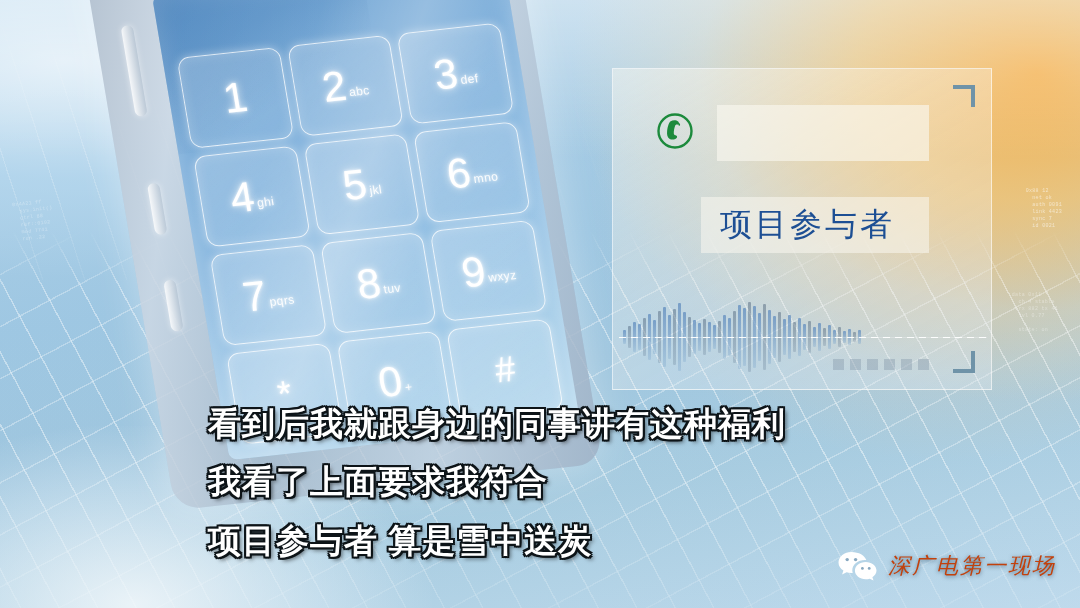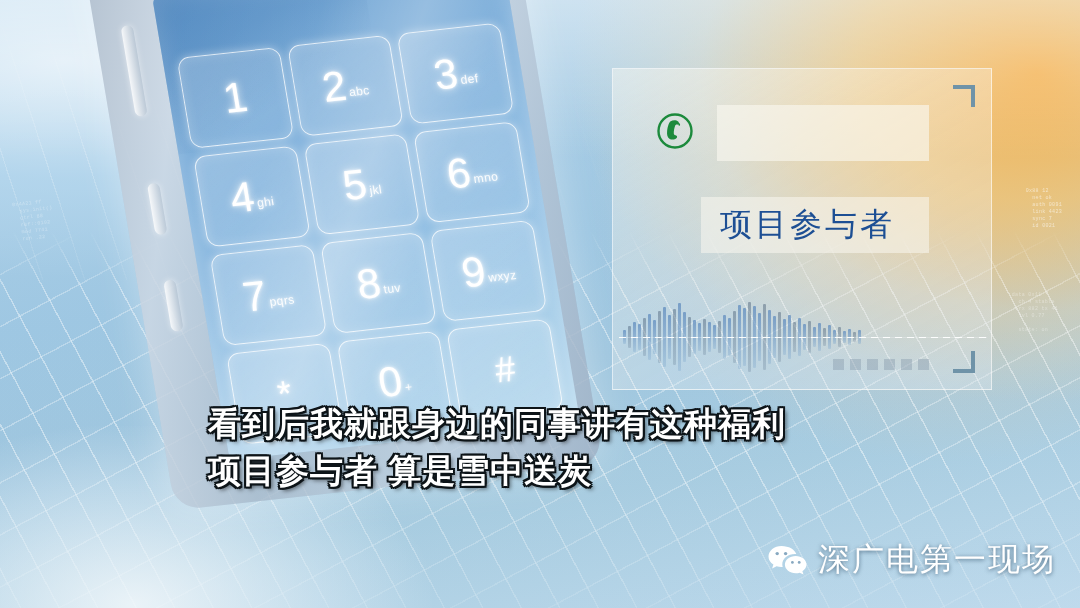--- a/index.html
+++ b/index.html
@@ -164,42 +164,43 @@
   .bars { position:absolute; inset:0; display:flex; align-items:center; gap:2px; padding:0 4px; }
   .bar { width:3px; background:linear-gradient(180deg, rgba(96,140,190,.75), rgba(130,170,205,.35)); border-radius:1px; }
   .bar.dark { background:linear-gradient(180deg, rgba(70,92,116,.45), rgba(90,115,140,.25)); }
   .sq-row { position:absolute; left:214px; top:66px; display:flex; gap:6px; }
   .sq { width:11px; height:11px; background:rgba(120,140,160,.35); }
 
   
   .subs {
     position:absolute; left:0; top:404px; width:840px;
     padding-left:208px;
-    display:flex; flex-direction:column; gap:7px;
+    display:flex; flex-direction:column; gap:18px;
   }
   .sub-line {
     font-size:33px; font-weight:bold; color:#ffffff; line-height:1.22;
     letter-spacing:1px; white-space:nowrap;
     font-family:"Liberation Sans", sans-serif;
     text-shadow:
       -2px -2px 0 #0d1418, 2px -2px 0 #0d1418, -2px 2px 0 #0d1418, 2px 2px 0 #0d1418,
       0 -2px 0 #0d1418, 0 2px 0 #0d1418, -2px 0 0 #0d1418, 2px 0 0 #0d1418,
       3px 3px 4px rgba(0,0,0,.6);
   }
 
   
   .watermark {
     position:absolute; right:24px; bottom:26px;
     display:flex; align-items:center; gap:10px;
   }
   .wx-logo { width:42px; height:32px; position:relative; flex:0 0 42px; }
   .wm-text {
-    font-size:32px; color:#ffffff; letter-spacing:2px; font-weight:400;
+    font-size:22px; color:#c2410c; letter-spacing:2px; font-weight:400;
     font-family:"Liberation Sans", sans-serif;
     text-shadow:0 1px 4px rgba(40,70,95,.75);
+    font-style:italic;
   }
 </style>
 </head>
 <body>
 
 <div id="stage">
 
   <div class="bg-base"></div>
   <div class="bg-haze-top"></div>
   <div class="grid-upper"></div>
@@ -386,20 +387,21 @@
         <span class="sq"></span>
         <span class="sq"></span>
         <span class="sq"></span>
         <span class="sq"></span>
       </div>
     </div>
   </div>
 
   <div class="subs">
     <div class="sub-line">看到后我就跟身边的同事讲有这种福利</div>
+    <div class="sub-line">我看了上面要求我符合</div>
     <div class="sub-line">项目参与者 算是雪中送炭</div>
   </div>
 
   <div class="watermark">
     <span class="wx-logo">
       <svg width="42" height="32" viewBox="0 0 42 32" aria-hidden="true">
         <path d="M15.5 2C8.3 2 2.5 6.7 2.5 12.5c0 3.3 1.9 6.2 4.9 8.1l-1.3 4 4.5-2.3c1.5 0.4 3.1 0.7 4.9 0.7 0.4 0 0.8 0 1.2-0.1-0.3-0.9-0.4-1.8-0.4-2.7 0-5.7 5.6-10.3 12.6-10.3 0.5 0 1 0 1.4 0.1C28.9 5.6 22.8 2 15.5 2z" fill="#ffffff"></path>
         <circle cx="11.2" cy="9.6" r="1.7" fill="#87a8c0"></circle>
         <circle cx="19.6" cy="9.6" r="1.7" fill="#87a8c0"></circle>
         <path d="M40.5 20.6c0-4.8-4.8-8.7-10.8-8.7s-10.8 3.9-10.8 8.7 4.8 8.7 10.8 8.7c1.4 0 2.8-0.2 4.1-0.6l3.7 1.9-1.1-3.3c2.5-1.6 4.1-4 4.1-6.7z" fill="#ffffff"></path>

